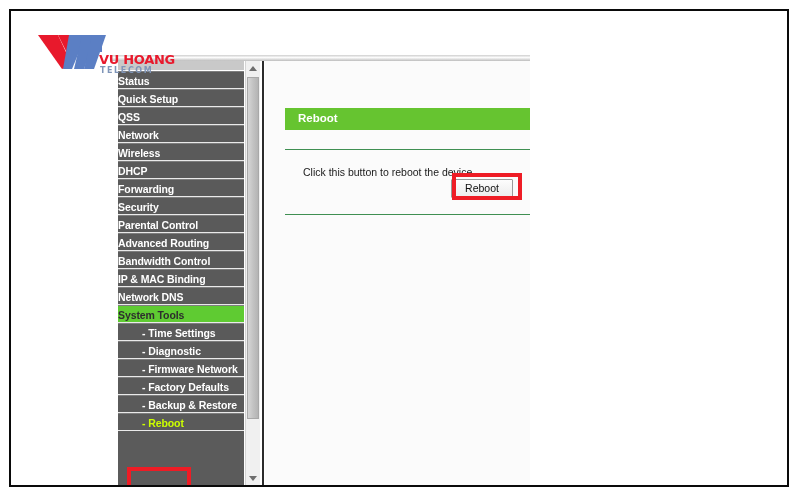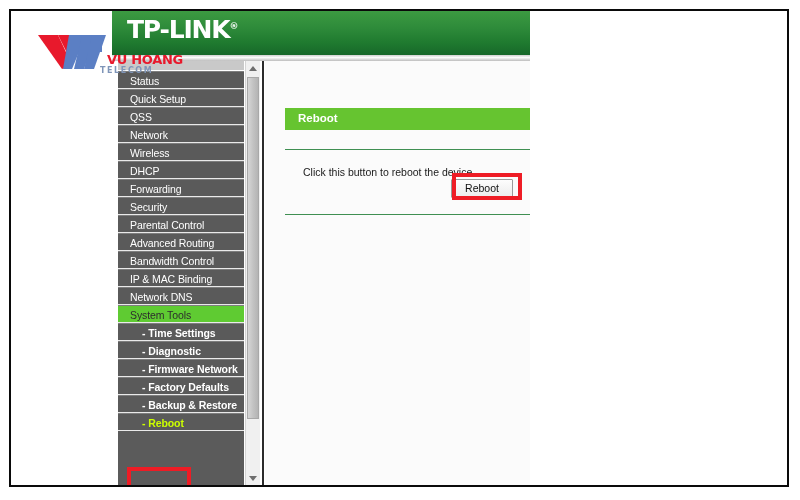--- a/index.html
+++ b/index.html
@@ -83,23 +83,22 @@
     overflow: hidden;
   }
   #sidebar-top-pad {
     height: 9px;
     background: #c9c9c9;
     border-bottom: 1px solid #ffffff;
   }
   .menu-item {
     height: 18px;
     line-height: 18px;
-    padding-left: 12px;
     font-size: 10.5px;
-    font-weight: normal;
+    font-weight: bold;
     color: #ffffff;
     background: #5a5a5a;
     border-bottom: 1px solid #eaeaea;
     border-top: 1px solid #7e7e7e;
     box-sizing: border-box;
     white-space: nowrap;
     letter-spacing: -0.1px;
     position: relative;
   }
   .menu-item.sub {
@@ -261,44 +260,40 @@
   #wm-text-main {
     position: absolute;
     left: 63px;
     top: 23px;
     font-size: 13px;
     font-weight: bold;
     color: #e8192c;
     letter-spacing: -0.3px;
     font-family: "DejaVu Sans", sans-serif;
     white-space: nowrap;
-    margin-left: 8px;
   }
   #wm-text-sub {
     position: absolute;
     left: 64px;
     top: 37px;
     font-size: 8px;
     font-weight: bold;
     color: #7f95b8;
     letter-spacing: 1.6px;
     font-family: "DejaVu Sans", sans-serif;
     white-space: nowrap;
   }
 </style>
 </head>
 <body>
 
 <div id="page-sheet">
 
   <div id="router-ui">
 
-    <div id="brand-banner">
-      <div id="brand-logo"><span>TP-LINK</span><span class="reg">®</span></div>
-    </div>
     <div id="banner-bevel"></div>
 
     <div id="sidebar">
       <div id="sidebar-top-pad"></div>
       <div class="menu-item"><span>Status</span></div>
       <div class="menu-item"><span>Quick Setup</span></div>
       <div class="menu-item"><span>QSS</span></div>
       <div class="menu-item"><span>Network</span></div>
       <div class="menu-item"><span>Wireless</span></div>
       <div class="menu-item"><span>DHCP</span></div>

